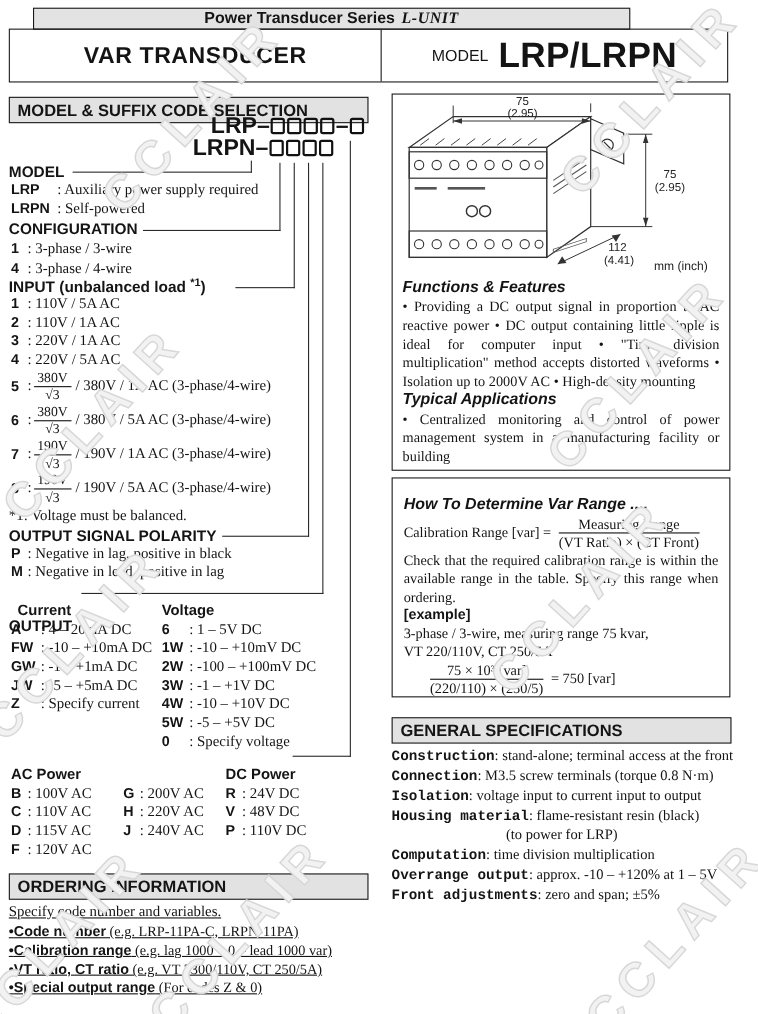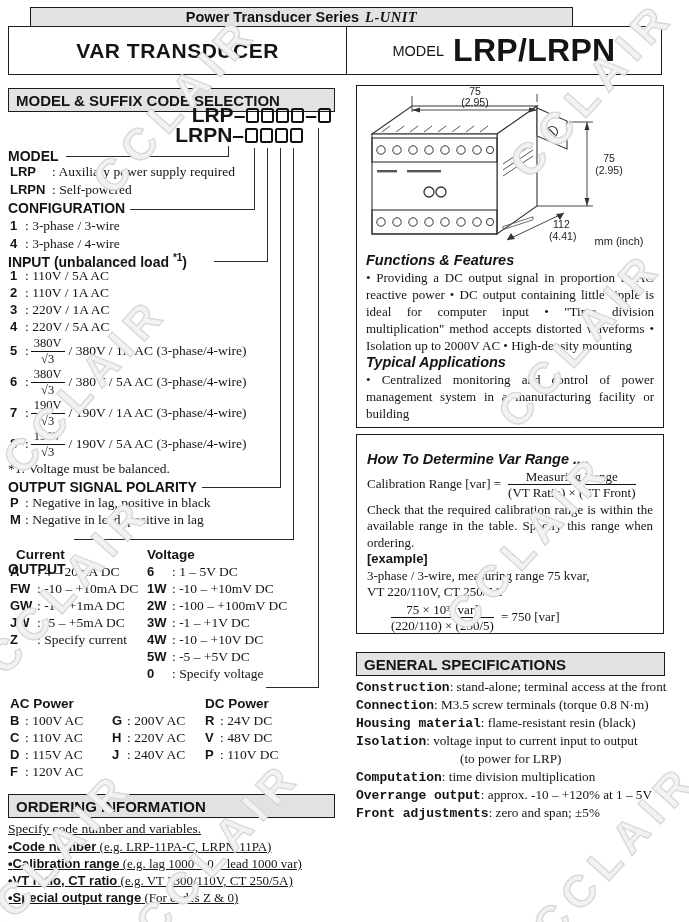--- a/index.html
+++ b/index.html
@@ -294,21 +294,21 @@
       <span>= 750 [var]</span>
     </div>
   </div>
 
   <div class="gbar" style="left:356px;top:652px;width:309px;">
     <span>GENERAL SPECIFICATIONS</span>
   </div>
   <div class="spec-list">
     <div><span class="spec-lab">Construction</span><span>: stand-alone; terminal access at the front</span></div>
     <div><span class="spec-lab">Connection</span><span>: M3.5 screw terminals (torque 0.8 N·m)</span></div>
+    <div><span class="spec-lab">Isolation</span><span>:  voltage input to current input to output</span></div>
     <div><span class="spec-lab">Housing material</span><span>: flame-resistant resin (black)</span></div>
-    <div><span class="spec-lab">Isolation</span><span>:  voltage input to current input to output</span></div>
     <div class="indent"><span class="spec-lab"></span><span>(to power for LRP)</span></div>
     <div><span class="spec-lab">Computation</span><span>: time division multiplication</span></div>
     <div><span class="spec-lab">Overrange output</span><span>: approx. -10 – +120% at 1 – 5V</span></div>
     <div><span class="spec-lab">Front adjustments</span><span>: zero and span; ±5%</span></div>
   </div>
 
 </div>
 
 </body></html>

